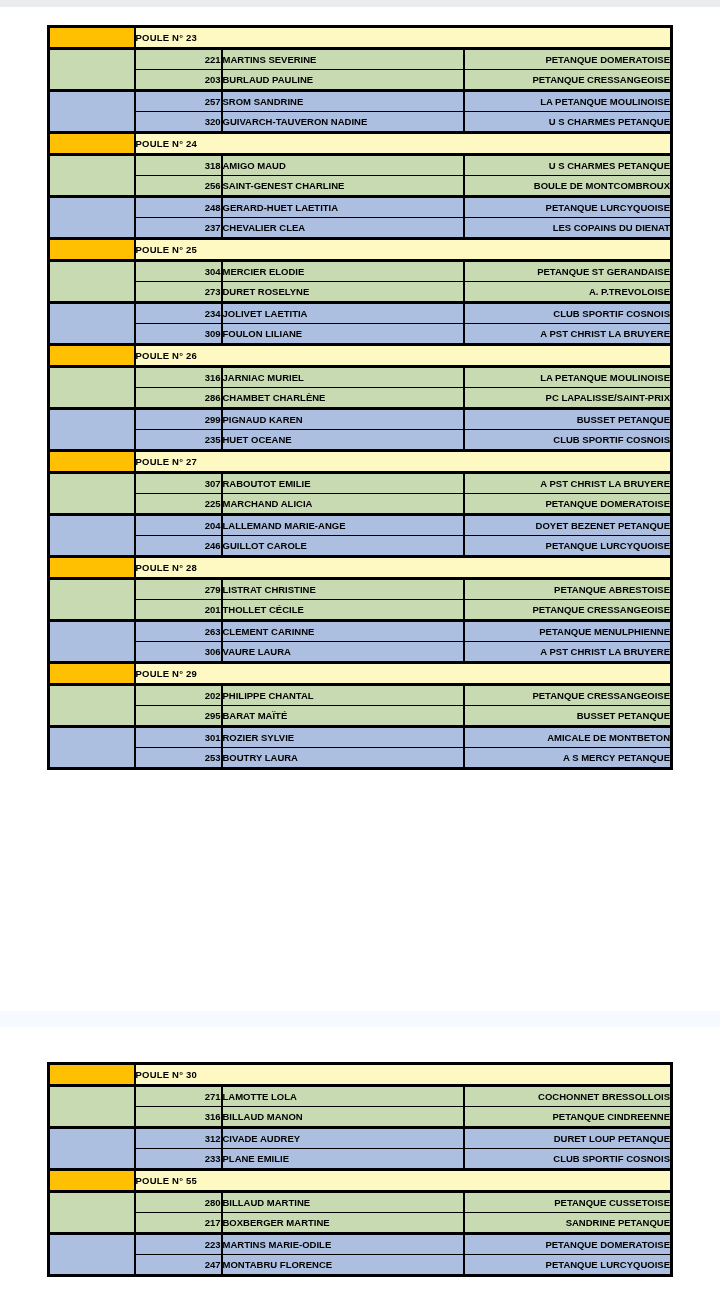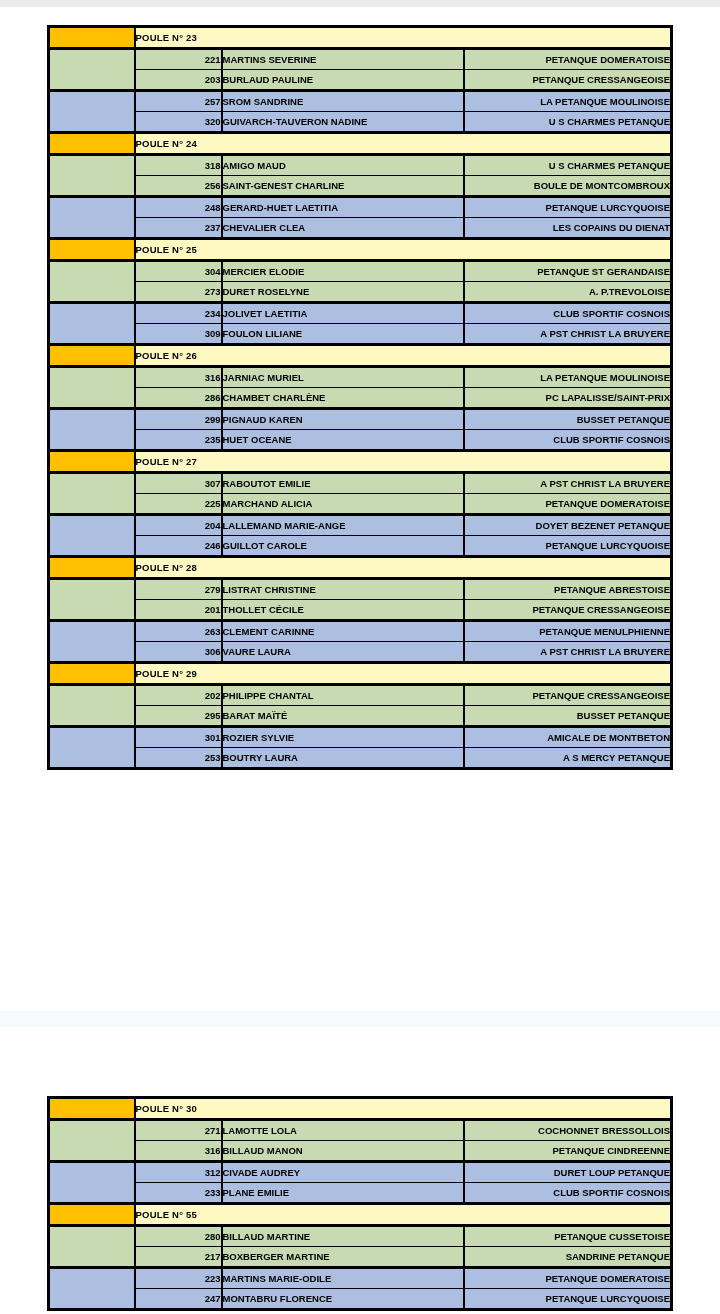--- a/index.html
+++ b/index.html
@@ -9,21 +9,21 @@
     -webkit-font-smoothing:antialiased;
   }
   .top-strip{
     position:absolute;left:0;top:0;width:720px;height:7px;background:#EBECED;
   }
   .page-separator{
     position:absolute;left:0;top:1011px;width:720px;height:16px;background:#F6F9FD;
   }
   .page-table{position:absolute;left:47px;width:623px;}
   .page-1{top:25px;}
-  .page-2{top:1096px;}
+  .page-2{top:1062px;}
 
   table.pools{
     border-collapse:collapse;
     width:623px;
     table-layout:fixed;
     border:3px solid #000;
   }
   table.pools col.c-band{width:86px;}
   table.pools col.c-num{width:87px;}
   table.pools col.c-name{width:242px;}

